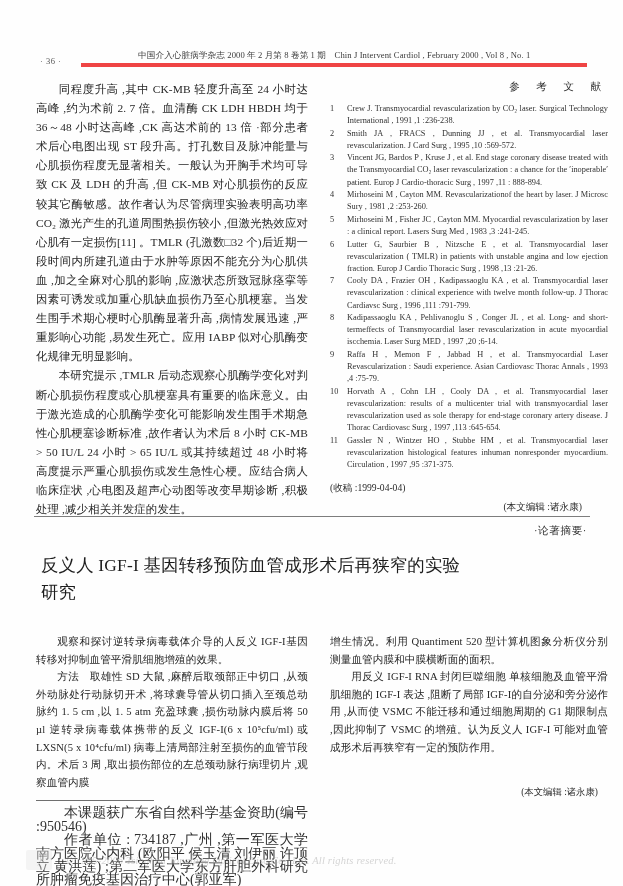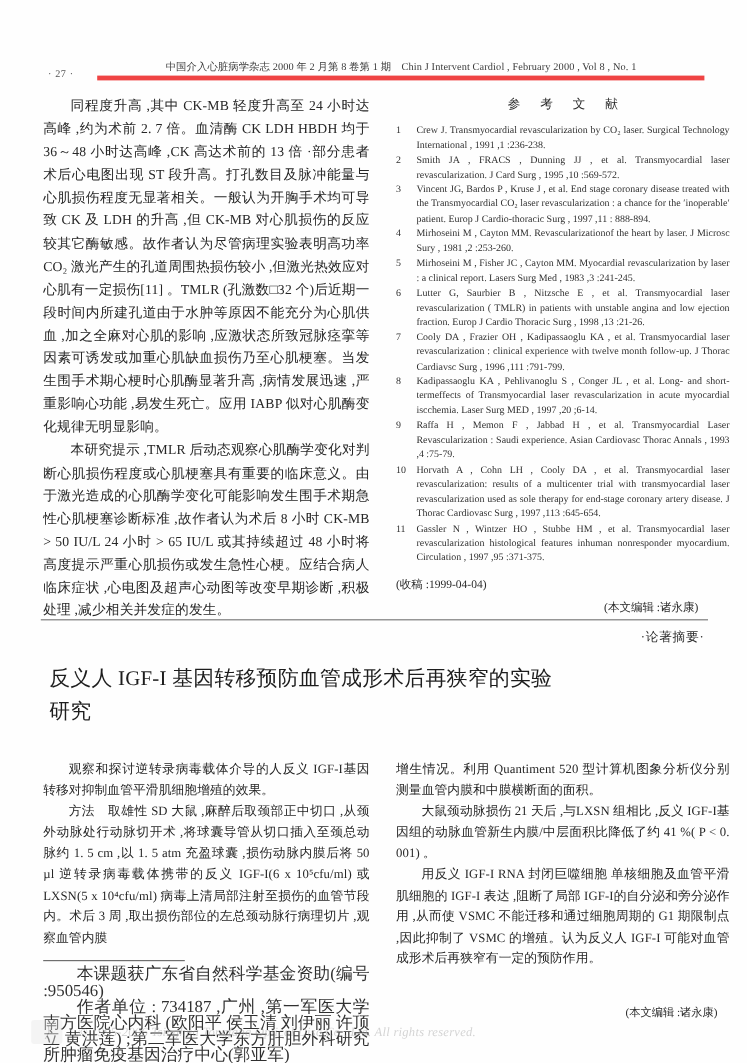--- a/index.html
+++ b/index.html
@@ -70,21 +70,21 @@
     line-height: 19.1px;
     text-align: justify;
     color: #262626;
     letter-spacing: .15px;
   }
   .body-cn p { margin: 0; }
   .body-cn p.ind { text-indent: 2em; }
 
   
   .ref-title {
-    text-align: center;
+    text-align: right;
     font-size: 10.5px;
     letter-spacing: 7px;
     padding-left: 7px;
     margin: 0 0 9px 0;
     color: #2b2b2b;
   }
   .ref-list {
     list-style: none;
     margin: 0;
     padding: 0;
@@ -228,21 +228,21 @@
     white-space: nowrap;
     letter-spacing: .2px;
   }
 </style>
 </head>
 <body>
 
 <div class="page">
 
   <div class="runhead">
-    <div class="folio">· 27 ·</div>
+    <div class="folio">· 36 ·</div>
     <div class="journal">中国介入心脏病学杂志 2000 年 2 月第 8 卷第 1 期　Chin J Intervent Cardiol , February 2000 , Vol 8 , No. 1</div>
   </div>
 
   <div class="colL1">
     <div class="body-cn">
       <p class="ind">同程度升高 ,其中 CK-MB 轻度升高至 24 小时达高峰 ,约为术前 2. 7 倍。血清酶 CK LDH HBDH 均于 36～48 小时达高峰 ,CK 高达术前的 13 倍 ·部分患者术后心电图出现 ST 段升高。打孔数目及脉冲能量与心肌损伤程度无显著相关。一般认为开胸手术均可导致 CK 及 LDH 的升高 ,但 CK-MB 对心肌损伤的反应较其它酶敏感。故作者认为尽管病理实验表明高功率 CO₂ 激光产生的孔道周围热损伤较小 ,但激光热效应对心肌有一定损伤[11] 。TMLR (孔激数□32 个)后近期一段时间内所建孔道由于水肿等原因不能充分为心肌供血 ,加之全麻对心肌的影响 ,应激状态所致冠脉痉挛等因素可诱发或加重心肌缺血损伤乃至心肌梗塞。当发生围手术期心梗时心肌酶显著升高 ,病情发展迅速 ,严重影响心功能 ,易发生死亡。应用 IABP 似对心肌酶变化规律无明显影响。</p>
       <p class="ind">本研究提示 ,TMLR 后动态观察心肌酶学变化对判断心肌损伤程度或心肌梗塞具有重要的临床意义。由于激光造成的心肌酶学变化可能影响发生围手术期急性心肌梗塞诊断标准 ,故作者认为术后 8 小时 CK-MB &gt; 50 IU/L 24 小时 &gt; 65 IU/L 或其持续超过 48 小时将高度提示严重心肌损伤或发生急性心梗。应结合病人临床症状 ,心电图及超声心动图等改变早期诊断 ,积极处理 ,减少相关并发症的发生。</p>
     </div>
   </div>
 
@@ -313,21 +313,20 @@
     <div class="fn-rule"></div>
     <div class="footnote">
       <p class="ind">本课题获广东省自然科学基金资助(编号 :950546)</p>
       <p class="ind">作者单位 : 734187 ,广州 ,第一军医大学南方医院心内科 (欧阳平 侯玉清 刘伊丽 许顶立 黄洪莲) ;第二军医大学东方肝胆外科研究所肿瘤免疫基因治疗中心(郭亚军)</p>
     </div>
   </div>
 
   <div class="colR2">
     <div class="body2">
       <p>增生情况。利用 Quantiment 520 型计算机图象分析仪分别测量血管内膜和中膜横断面的面积。</p>
-      <p class="ind">大鼠颈动脉损伤 21 天后 ,与LXSN 组相比 ,反义 IGF-I基因组的动脉血管新生内膜/中层面积比降低了约 41 %( P &lt; 0. 001) 。</p>
       <p class="ind">用反义 IGF-I RNA 封闭巨噬细胞 单核细胞及血管平滑肌细胞的 IGF-I 表达 ,阻断了局部 IGF-I的自分泌和旁分泌作用 ,从而使 VSMC 不能迁移和通过细胞周期的 G1 期限制点 ,因此抑制了 VSMC 的增殖。认为反义人 IGF-I 可能对血管成形术后再狭窄有一定的预防作用。</p>
     </div>
     <div class="signoff2">
       <div class="l2">(本文编辑 :诸永康)</div>
     </div>
   </div>
 
   <div class="footer">
     <div class="logo">⟩</div>
     <div class="cright">© 1995-2006 Tsinghua Tongfang Optical Disc Co., Ltd.   All rights reserved.</div>

